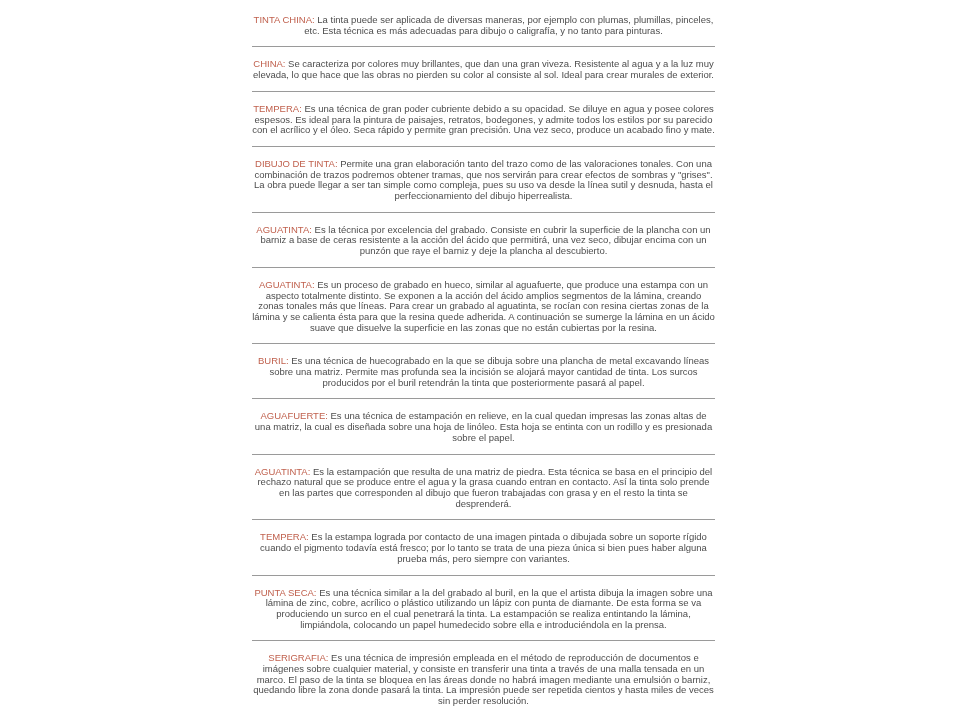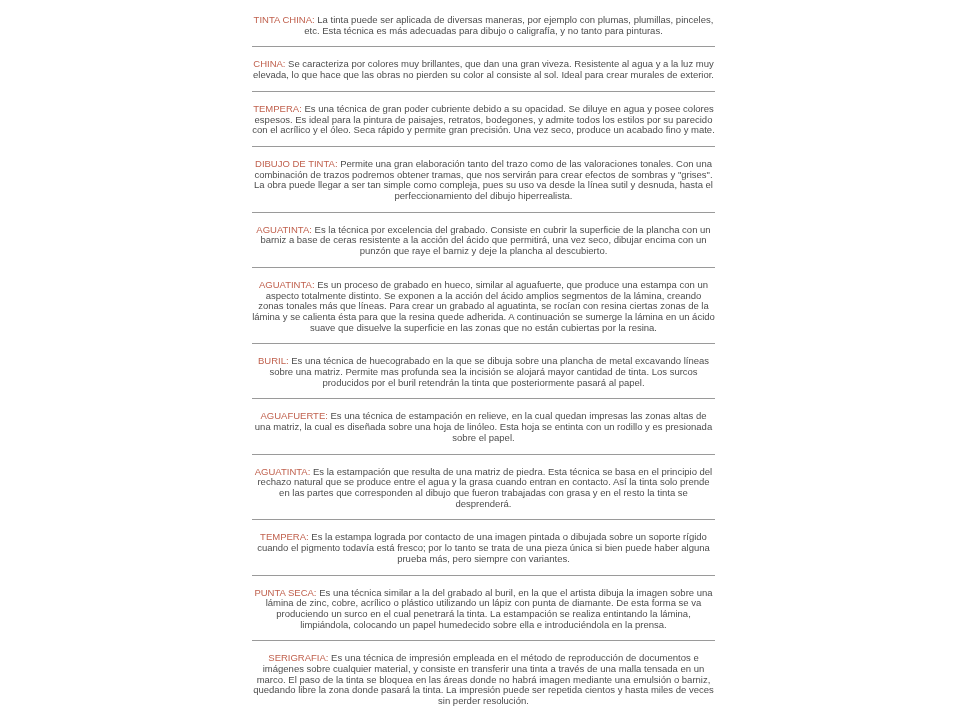--- a/index.html
+++ b/index.html
@@ -82,21 +82,21 @@
   </div>
   <hr class="divider">
 
   <div class="section">
     <p class="entry"><span class="term">AGUATINTA:</span><span class="desc"> Es la estampación que resulta de una matriz de piedra. Esta técnica se basa en el principio del rechazo natural que se produce entre el agua y la grasa cuando entran en contacto. Así la tinta solo prende en las partes que corresponden al dibujo que fueron trabajadas con grasa y en el resto la tinta se
 desprenderá.</span></p>
   </div>
   <hr class="divider">
 
   <div class="section">
-    <p class="entry"><span class="term">TEMPERA:</span><span class="desc"> Es la estampa lograda por contacto de una imagen pintada o dibujada sobre un soporte rígido cuando el pigmento todavía está fresco; por lo tanto se trata de una pieza única si bien puede haber alguna prueba más, pero siempre con variantes.</span></p>
+    <p class="entry"><span class="term">TEMPERA:</span><span class="desc"> Es la estampa lograda por contacto de una imagen pintada o dibujada sobre un soporte rígido cuando el pigmento todavía está fresco; por lo tanto se trata de una pieza única si bien pues haber alguna prueba más, pero siempre con variantes.</span></p>
   </div>
   <hr class="divider">
 
   <div class="section">
     <p class="entry"><span class="term">PUNTA SECA:</span><span class="desc"> Es una técnica similar a la del grabado al buril, en la que el artista dibuja la imagen sobre una lámina de zinc, cobre, acrílico o plástico utilizando un lápiz con punta de diamante. De esta forma se va produciendo un surco en el cual penetrará la tinta. La estampación se realiza entintando la lámina, limpiándola, colocando un papel humedecido sobre ella e introduciéndola en la prensa.</span></p>
   </div>
   <hr class="divider">
 
   <div class="section">
     <p class="entry"><span class="term">SERIGRAFIA:</span><span class="desc"> Es una técnica de impresión empleada en el método de reproducción de documentos e imágenes sobre cualquier material, y consiste en transferir una tinta a través de una malla tensada en un marco. El paso de la tinta se bloquea en las áreas donde no habrá imagen mediante una emulsión o barniz, quedando libre la zona donde pasará la tinta. La impresión puede ser repetida cientos y hasta miles de veces sin perder resolución.</span></p>

